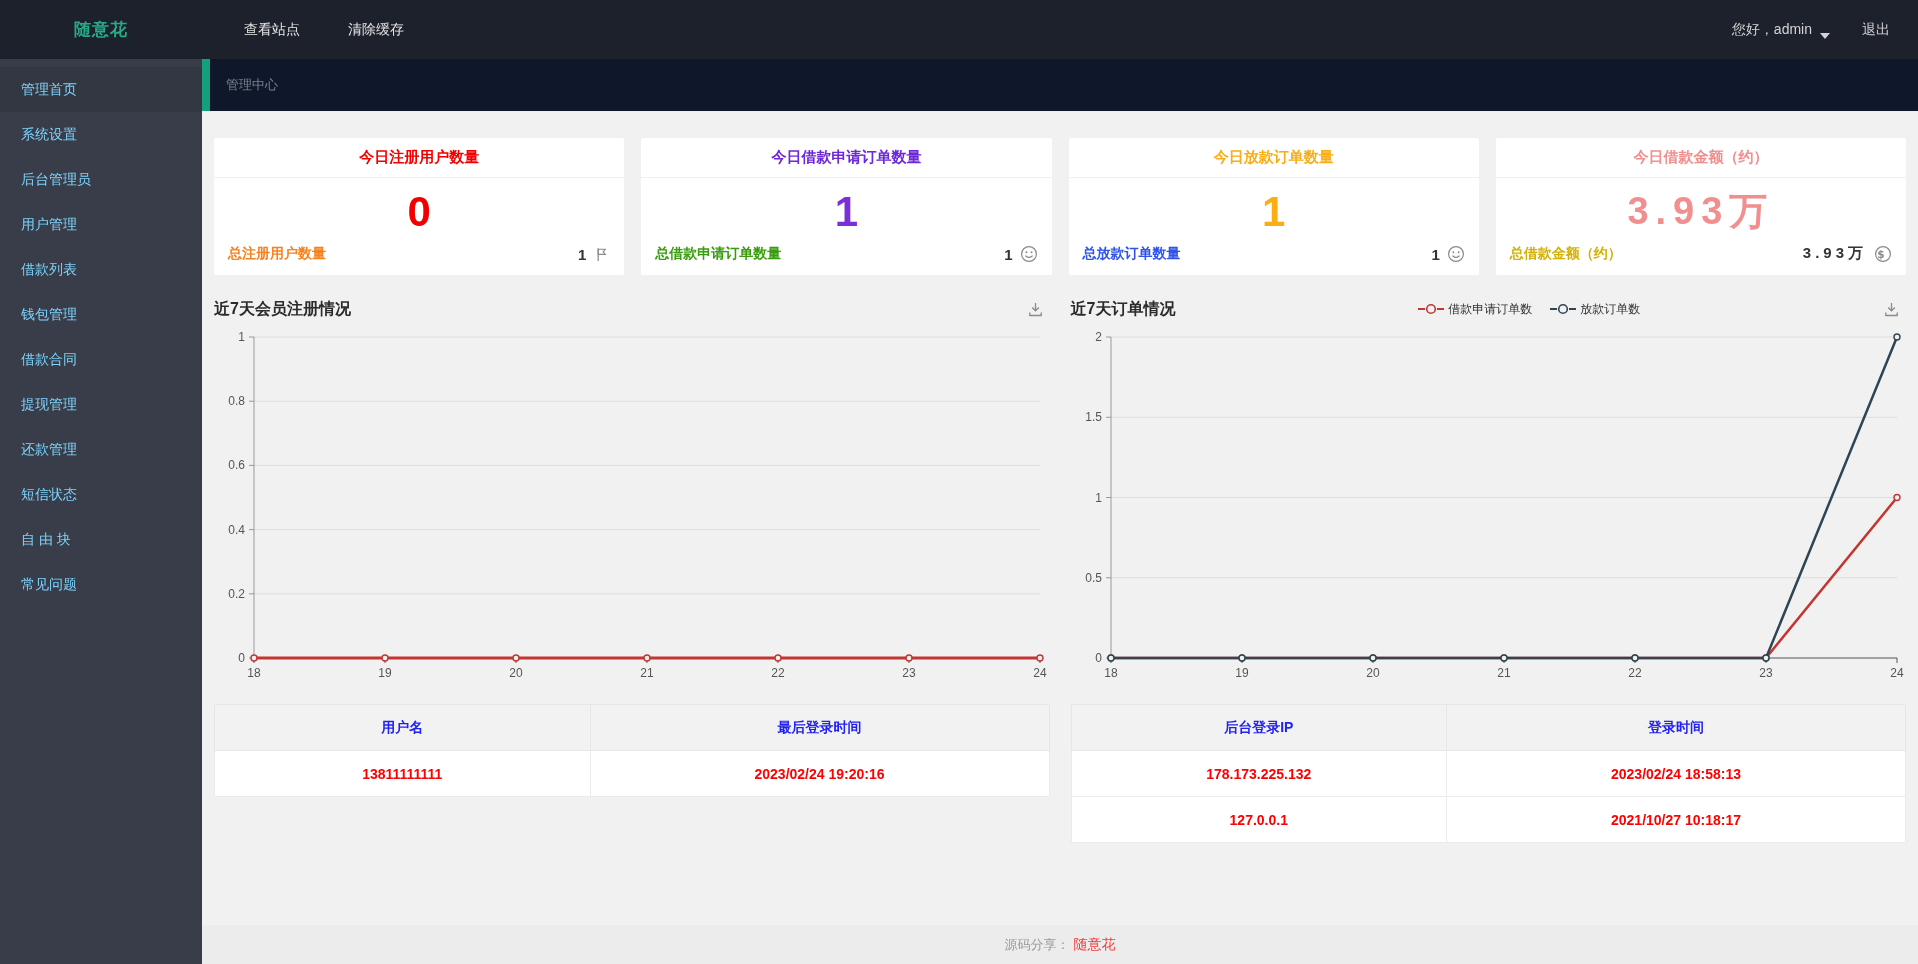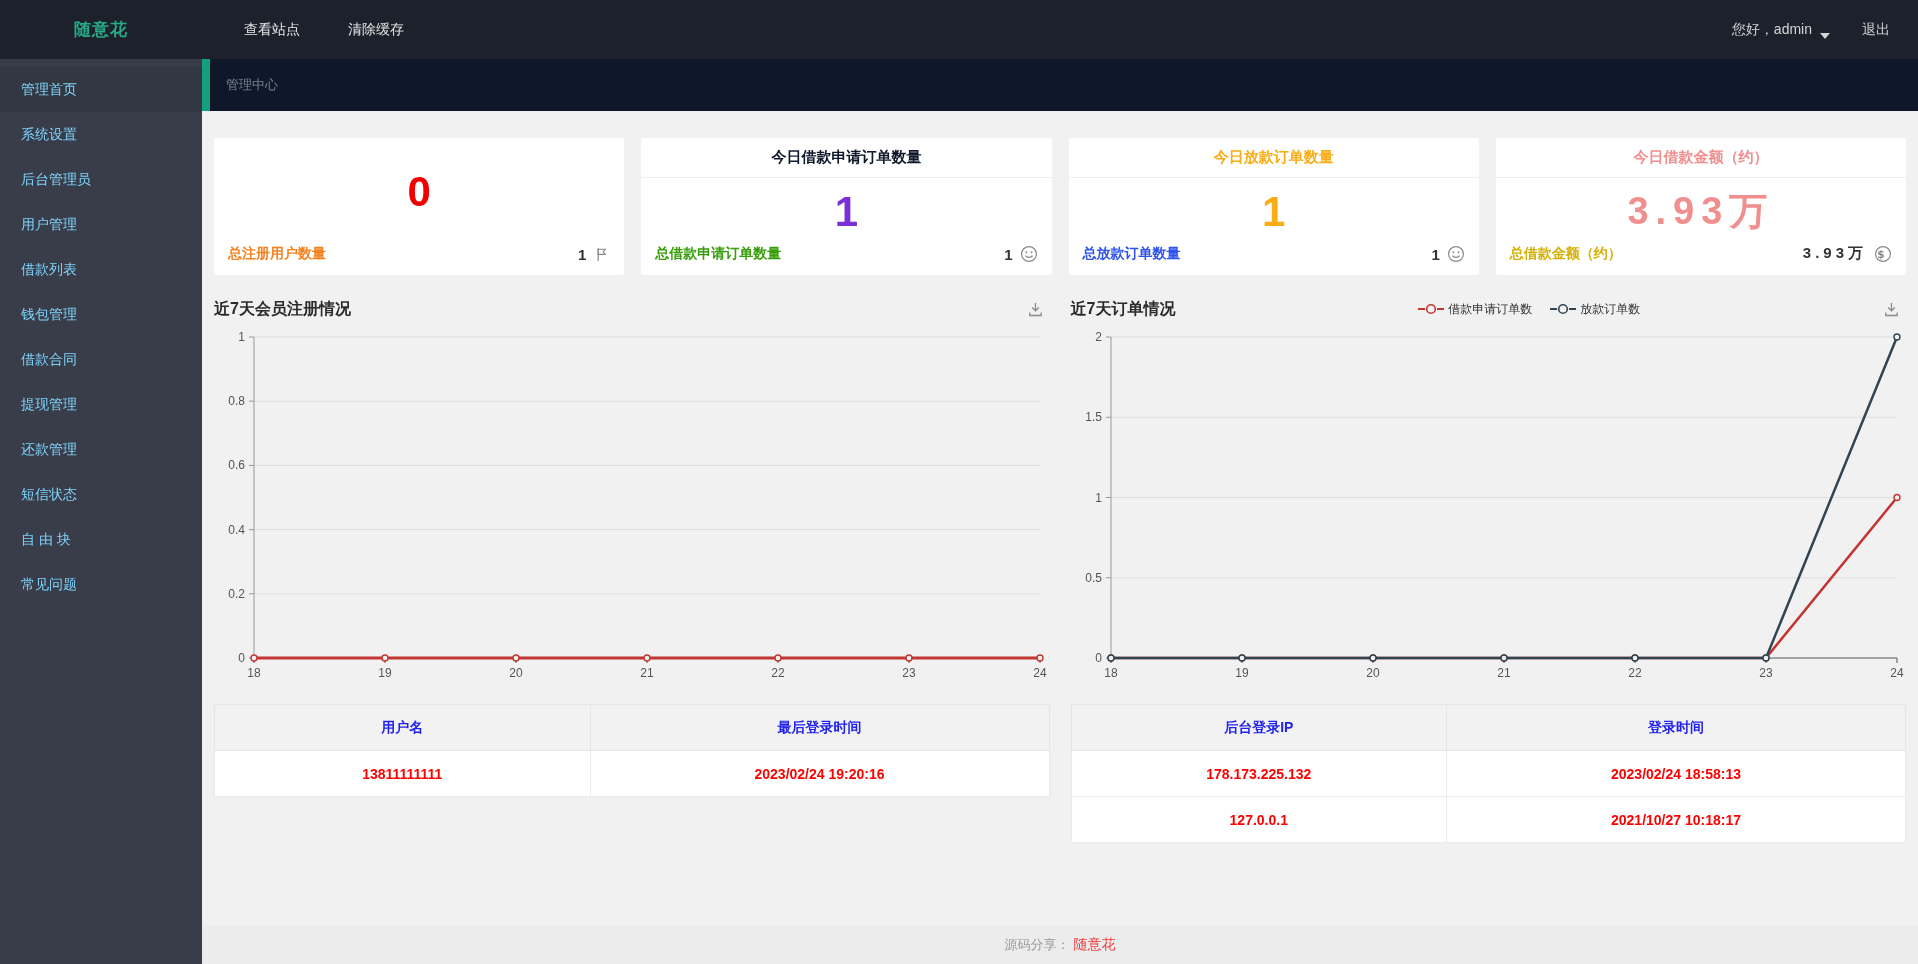--- a/index.html
+++ b/index.html
@@ -102,37 +102,38 @@
     <div class="breadcrumb-bar">
       <div class="accent-bar"></div>
       <div class="breadcrumb-text">管理中心</div>
     </div>
 
     <div class="scroll-area">
 
       <div class="cards-row">
 
         <div class="stat-card">
+          <div class="card-head" style="color: rgb(242, 0, 0);">今日注册用户数量</div>
           <div class="card-value" style="color: rgb(242, 0, 0);">0</div>
           <div class="card-foot">
             <span class="foot-label" style="color: rgb(245, 130, 32);">总注册用户数量</span>
             <span class="foot-right">
               <span>1</span>
               <span class="foot-icon">
                 <svg width="17" height="17" viewBox="0 0 18 18">
                     <path d="M5.5 2.5 V16" stroke="currentColor" stroke-width="1.3" fill="none"></path>
                     <path d="M5.5 3.5 h7.5 l-2.2 2.7 2.2 2.7 H5.5 z" stroke="currentColor" stroke-width="1.2" fill="none"></path>
                   </svg>
               </span>
             </span>
           </div>
         </div>
 
         <div class="stat-card">
-          <div class="card-head" style="color: #0f172a;">今日借款申请订单数量</div>
+          <div class="card-head" style="color: #6d28d9;">今日借款申请订单数量</div>
           <div class="card-value" style="color: rgb(123, 47, 216);">1</div>
           <div class="card-foot">
             <span class="foot-label" style="color: rgb(56, 158, 13);">总借款申请订单数量</span>
             <span class="foot-right">
               <span>1</span>
               <span class="foot-icon">
                 <svg width="18" height="18" viewBox="0 0 18 18">
                     <circle cx="9" cy="9" r="7.4" stroke="currentColor" stroke-width="1.2" fill="none"></circle>
                     <circle cx="6.4" cy="7.2" r="0.95" fill="currentColor"></circle>
                     <circle cx="11.6" cy="7.2" r="0.95" fill="currentColor"></circle>

